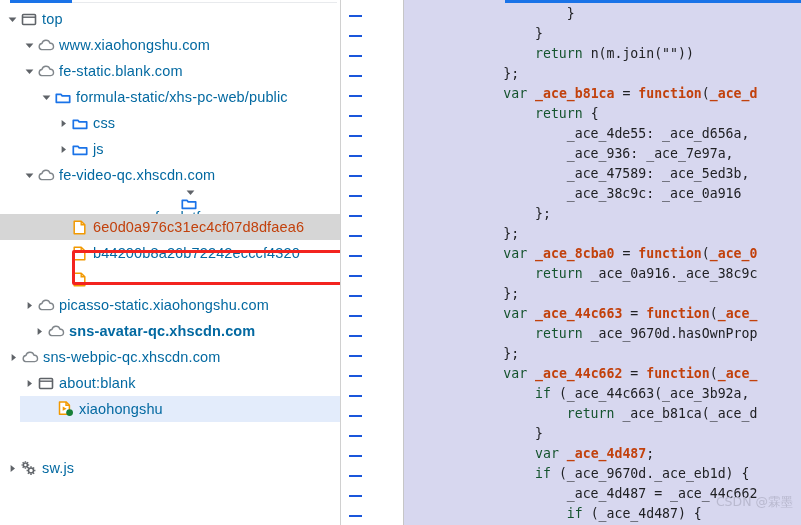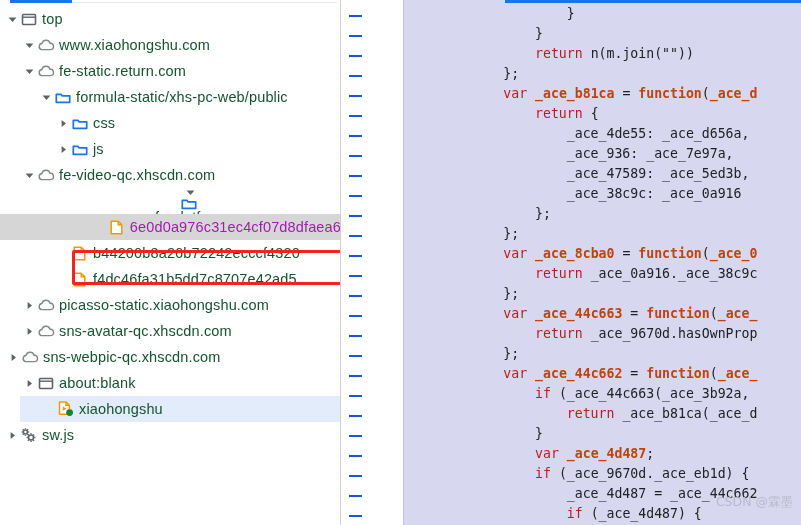--- a/index.html
+++ b/index.html
@@ -46,24 +46,24 @@
   }
   .tree { width: 341px; }
 
   .tree-row {
     position: relative;
     display: flex;
     align-items: center;
     height: 26px;
     white-space: nowrap;
     font-size: 14.5px;
-    color: #14532d;
+    color: #0369a1;
     cursor: default;
   }
-  .tree-row.selected-inactive { background: #d6d6d6; color: #a21caf; justify-content: flex-end; }
+  .tree-row.selected-inactive { background: #d6d6d6; color: #c2410c; }
   .tree-row.selected-active   { background: #e3ecfb; margin-left: 20px; }
 
   .twisty {
     width: 13px; min-width: 13px;
     display: flex; align-items: center; justify-content: center;
     color: #5f6368;
   }
   .twisty svg { display: block; }
   .twisty.empty svg { visibility: hidden; }
 
@@ -104,21 +104,21 @@
     padding-top: 4px;
   }
   .code {
     font-family: "DejaVu Sans Mono", monospace;
     font-size: 13.2px;
     line-height: 20px;
     white-space: pre;
     color: #202124;
   }
   .code .ln { display: block; height: 20px; padding-left: 4px; }
-  .kw  { color: #b91c1c; }
+  .kw  { color: #14532d; }
   .id  { color: #c2410c; font-weight: bold; }
   .pl  { color: #202124; }
   .str { color: #202124; }
 
   
   .anno-box {
     position: absolute;
     left: 72px; top: 250px;
     width: 300px; height: 35px;
     border: 3px solid #f3231f;
@@ -183,21 +183,21 @@
           <span class="twisty">
             <svg width="9" height="9" viewBox="0 0 9 9" xmlns="http://www.w3.org/2000/svg">
               <path d="M0.6 2.4 L8.4 2.4 L4.5 7.0 Z" fill="#5f6368"></path>
             </svg>
           </span>
           <span class="ticon">
             <svg width="18" height="12" viewBox="0 0 18 12" xmlns="http://www.w3.org/2000/svg">
               <path d="M4.6 10.6 A3.1 3.1 0 0 1 4.9 4.5 A4.2 4.2 0 0 1 13 4.2 A2.9 2.9 0 0 1 13.6 10.6 Z" fill="none" stroke="#80868b" stroke-width="1.4" stroke-linejoin="round"></path>
             </svg>
           </span>
-          <span class="tlabel">fe-static.return.com</span>
+          <span class="tlabel">fe-static.blank.com</span>
         </div>
         <div class="tree-row" style="padding-left: 40px;">
           <span class="twisty">
             <svg width="9" height="9" viewBox="0 0 9 9" xmlns="http://www.w3.org/2000/svg">
               <path d="M0.6 2.4 L8.4 2.4 L4.5 7.0 Z" fill="#5f6368"></path>
             </svg>
           </span>
           <span class="ticon">
             <svg width="16" height="13" viewBox="0 0 16 13" xmlns="http://www.w3.org/2000/svg">
               <path d="M1.3 3.3 L1.3 11.3 L14.7 11.3 L14.7 4.9 L7.2 4.9 L5.9 3.3 Z" fill="none" stroke="#1a73e8" stroke-width="1.7" stroke-linejoin="round"></path>
@@ -290,36 +290,35 @@
             <svg width="9" height="9" viewBox="0 0 9 9" xmlns="http://www.w3.org/2000/svg">
               <path d="M0 0 Z" fill="none"></path>
             </svg>
           </span>
           <span class="ticon">
             <svg width="13" height="15" viewBox="0 0 13 15" xmlns="http://www.w3.org/2000/svg">
               <path d="M1.2 1.2 L8.2 1.2 L11.8 4.8 L11.8 13.8 L1.2 13.8 Z" fill="#ffffff" stroke="#f29900" stroke-width="1.5" stroke-linejoin="round"></path>
               <path d="M8.2 1.2 L8.2 4.8 L11.8 4.8" fill="none" stroke="#f29900" stroke-width="1.4"></path>
             </svg>
           </span>
-          <span class="tlabel">f4dc46fa31b5dd7c8707e42ad5</span>
         </div>
         <div class="tree-row" style="padding-left: 23px;">
           <span class="twisty">
             <svg width="9" height="9" viewBox="0 0 9 9" xmlns="http://www.w3.org/2000/svg">
               <path d="M2.6 0.9 L7.0 4.5 L2.6 8.1 Z" fill="#5f6368"></path>
             </svg>
           </span>
           <span class="ticon">
             <svg width="18" height="12" viewBox="0 0 18 12" xmlns="http://www.w3.org/2000/svg">
               <path d="M4.6 10.6 A3.1 3.1 0 0 1 4.9 4.5 A4.2 4.2 0 0 1 13 4.2 A2.9 2.9 0 0 1 13.6 10.6 Z" fill="none" stroke="#80868b" stroke-width="1.4" stroke-linejoin="round"></path>
             </svg>
           </span>
           <span class="tlabel">picasso-static.xiaohongshu.com</span>
         </div>
-        <div class="tree-row" style="padding-left: 23px;">
+        <div class="tree-row" style="padding-left: 33px; font-weight: bold;">
           <span class="twisty">
             <svg width="9" height="9" viewBox="0 0 9 9" xmlns="http://www.w3.org/2000/svg">
               <path d="M2.6 0.9 L7.0 4.5 L2.6 8.1 Z" fill="#5f6368"></path>
             </svg>
           </span>
           <span class="ticon">
             <svg width="18" height="12" viewBox="0 0 18 12" xmlns="http://www.w3.org/2000/svg">
               <path d="M4.6 10.6 A3.1 3.1 0 0 1 4.9 4.5 A4.2 4.2 0 0 1 13 4.2 A2.9 2.9 0 0 1 13.6 10.6 Z" fill="none" stroke="#80868b" stroke-width="1.4" stroke-linejoin="round"></path>
             </svg>
           </span>
@@ -361,21 +360,21 @@
           <span class="ticon">
             <svg width="16" height="16" viewBox="0 0 16 16" xmlns="http://www.w3.org/2000/svg">
               <path d="M1.5 0.9 L8.0 0.9 L11.4 4.3 L11.4 13.2 L1.5 13.2 Z" fill="#ffffff" stroke="#f29900" stroke-width="1.5" stroke-linejoin="round"></path>
               <path d="M8.0 0.9 L8.0 4.3 L11.4 4.3" fill="none" stroke="#f29900" stroke-width="1.4"></path>
               <path d="M4.7 5.6 L8.6 7.7 L4.7 9.8 Z" fill="#f29900"></path>
               <circle cx="11.6" cy="11.6" r="3.4" fill="#188038"></circle>
             </svg>
           </span>
           <span class="tlabel">xiaohongshu</span>
         </div>
-        <div class="tree-row" style="padding-left: 6px;">
+        <div class="tree-row" style="padding-left: 6px; margin-top: 33px;">
           <span class="twisty">
             <svg width="9" height="9" viewBox="0 0 9 9" xmlns="http://www.w3.org/2000/svg">
               <path d="M2.6 0.9 L7.0 4.5 L2.6 8.1 Z" fill="#5f6368"></path>
             </svg>
           </span>
           <span class="ticon">
             <svg width="17" height="16" viewBox="0 0 17 16" xmlns="http://www.w3.org/2000/svg">
               <g fill="none" stroke="#5f6368" stroke-width="1.5">
                 <circle cx="5.4" cy="5.0" r="2.0"></circle>
                 <path d="M5.4 1.2 L5.4 2.3 M5.4 7.7 L5.4 8.8 M1.6 5.0 L2.7 5.0 M8.1 5.0 L9.2 5.0 M2.7 2.3 L3.5 3.1 M7.3 6.9 L8.1 7.7 M8.1 2.3 L7.3 3.1 M3.5 6.9 L2.7 7.7"></path>

